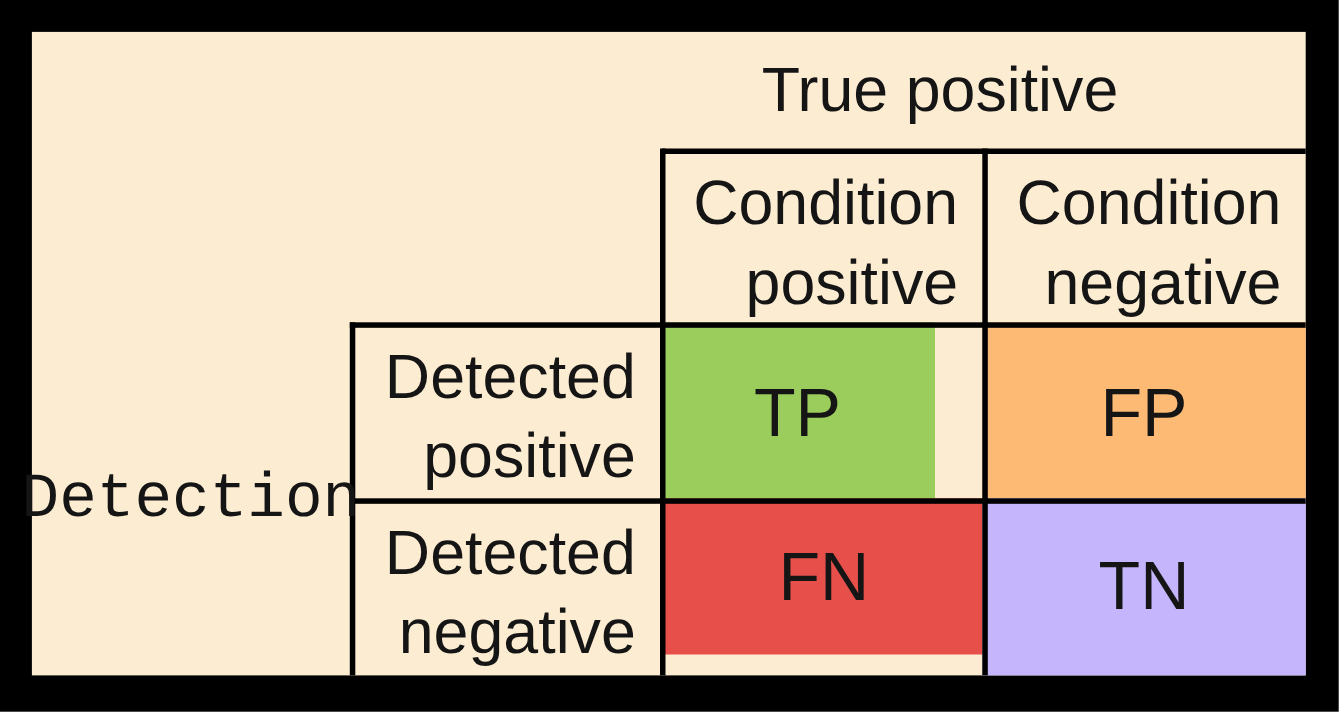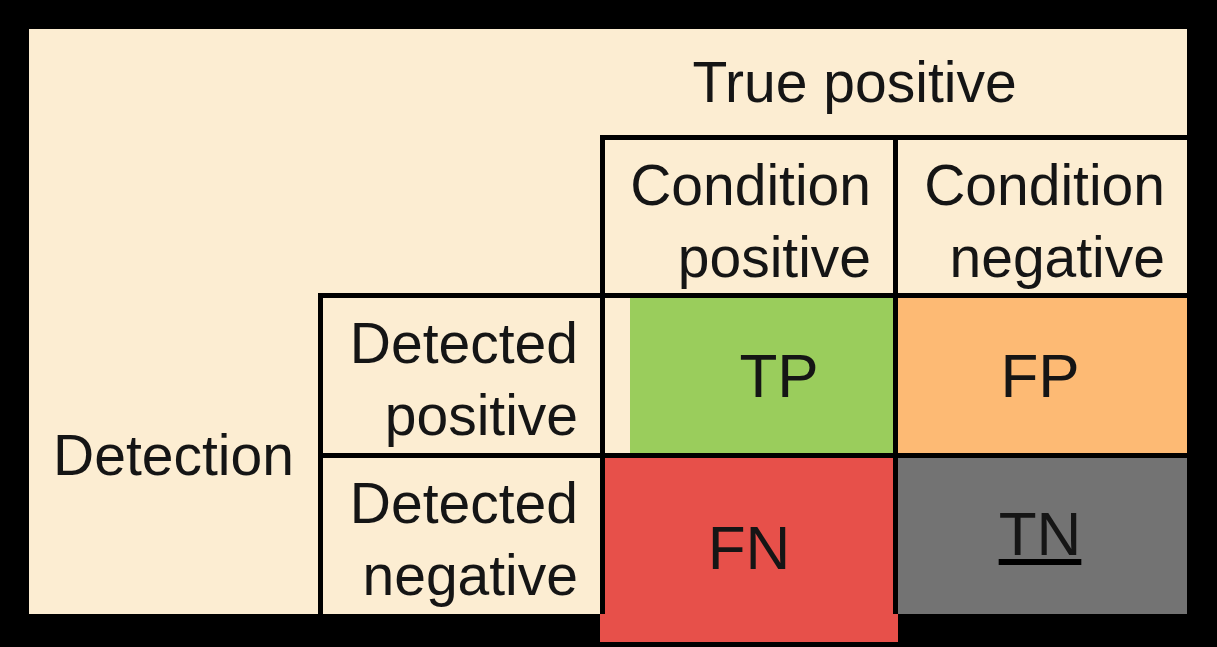--- a/index.html
+++ b/index.html
@@ -15,23 +15,23 @@
     position: absolute; left: 29px; top: 29px;
     width: 1158px; height: 585px;
     background: #FCEDD2;
   }
   
   .qcell {
     position: absolute; display: flex;
     align-items: center; justify-content: center;
     z-index: 1;
   }
-  .qcell.tp { left: 601px; top: 264px; width: 298px; height: 165px; }
+  .qcell.tp { left: 571px; top: 264px; width: 250px; height: 165px; }
   .qcell.fp { left: 864px; top: 264px; width: 294px; height: 165px; }
-  .qcell.fn { left: 571px; top: 424px; width: 298px; height: 189px; }
+  .qcell.fn { left: 571px; top: 424px; width: 298px; height: 142px; }
   .qcell.tn { left: 864px; top: 424px; width: 294px; height: 161px; }
   .qlabel { font-size: 62px; color: #151515; }
 
   
   .gridline { position: absolute; background: #000; z-index: 2; }
   .gl-h1 { left: 573px; top: 106px; width: 585px; height: 5px; }
   .gl-h2 { left: 289px; top: 264px; width: 869px; height: 5px; }
   .gl-h3 { left: 289px; top: 424px; width: 869px; height: 5px; }
   .gl-v1 { left: 571px; top: 106px; width: 5px; height: 479px; }
   .gl-v2 { left: 864px; top: 106px; width: 5px; height: 479px; }
@@ -60,38 +60,39 @@
     left: 294px; top: 269px; width: 277px; height: 155px;
     align-items: flex-end; padding-right: 22px; padding-top: 6px;
   }
   .tc-det-neg {
     left: 294px; top: 429px; width: 277px; height: 156px;
     align-items: flex-end; padding-right: 22px; padding-top: 6px;
   }
   .tc-detection {
     left: 0; top: 266px; width: 289px; height: 319px;
     align-items: center;
+    font-family: Liberation Mono, monospace;
   }
 </style>
 </head>
 <body>
 
 <div class="stage" style="background-color: rgb(0, 0, 0);">
   <div class="panel" style="background-color: rgb(252, 237, 210);">
 
     <div class="qcell tp" style="background-color: rgb(154, 205, 92);">
       <span class="qlabel" style="color: rgb(21, 21, 21);">TP</span>
     </div>
     <div class="qcell fp" style="background-color: #fdba74;">
       <span class="qlabel" style="color: rgb(21, 21, 21);">FP</span>
     </div>
     <div class="qcell fn" style="background-color: rgb(231, 80, 74);">
       <span class="qlabel" style="color: rgb(21, 21, 21);">FN</span>
     </div>
-    <div class="qcell tn" style="background-color: #737373; text-decoration: underline;">
+    <div class="qcell tn" style="background-color: #c4b5fd;">
       <span class="qlabel" style="color: rgb(21, 21, 21);">TN</span>
     </div>
 
     <div class="gridline gl-h1" style="background-color: rgb(0, 0, 0);"></div>
     <div class="gridline gl-h2" style="background-color: rgb(0, 0, 0);"></div>
     <div class="gridline gl-h3" style="background-color: rgb(0, 0, 0);"></div>
     <div class="gridline gl-v1" style="background-color: rgb(0, 0, 0);"></div>
     <div class="gridline gl-v2" style="background-color: rgb(0, 0, 0);"></div>
     <div class="gridline gl-v3" style="background-color: rgb(0, 0, 0);"></div>
 

